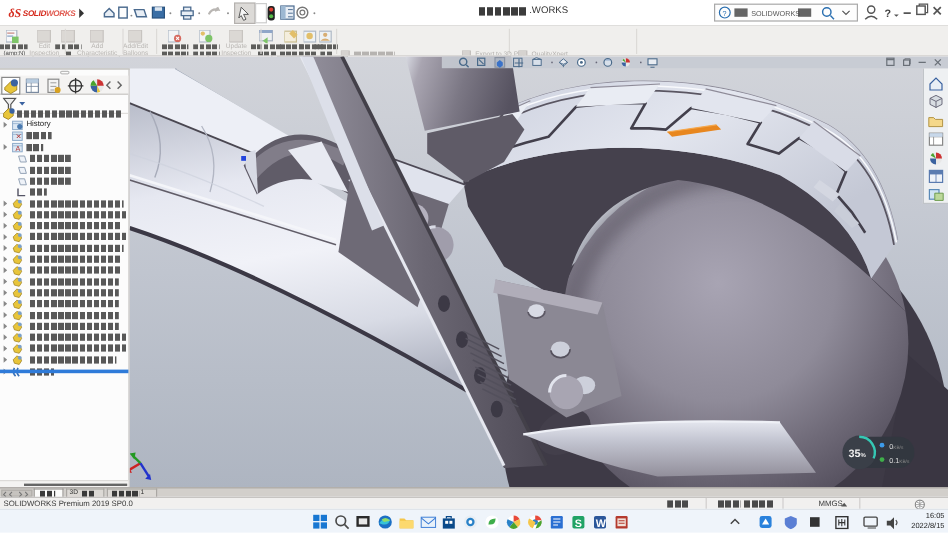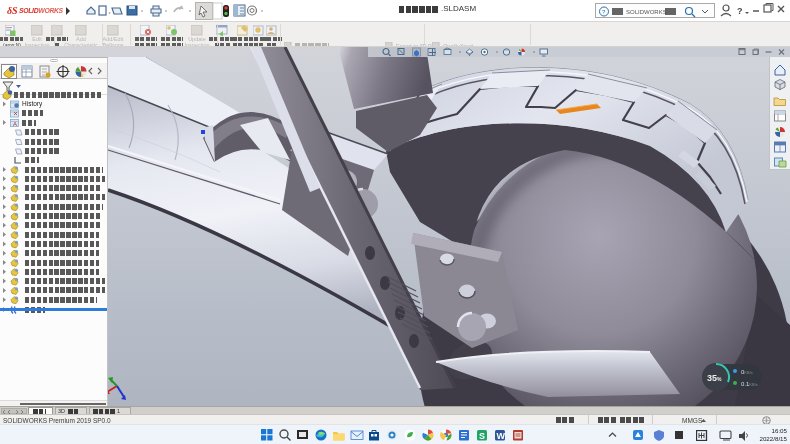--- a/index.html
+++ b/index.html
@@ -35,21 +35,21 @@
 <rect x="234" y="5" width="11" height="11" fill="#e8eef5" stroke="#4b6b8f"></rect>
       <rect x="234" y="5" width="4" height="11" fill="#9db8d2"></rect>
       <path d="M240,8 h4 M240,11 h4 M240,14 h4" stroke="#4b6b8f" stroke-width="0.8"></path>
 <circle cx="252" cy="10.5" r="4.5" fill="none" stroke="#777" stroke-width="1.2"></circle>
       <circle cx="252" cy="10.5" r="2" fill="none" stroke="#777"></circle>
 <circle cx="262" cy="11" r="0.8" fill="#888"></circle>
 </svg>
 <div class="ab" style="left:399px;top:6px">
       <span class="z" style="width:40px;height:7px"></span>
     </div>
-<div class="ab" style="left:441px;top:4px;font-size:8px;color:#333">.SLDASM</div>
+<div class="ab" style="left:441px;top:4px;font-size:8px;color:#333">.WORKS</div>
 <div class="ab" style="left:595px;top:3px;width:120px;height:15px;background:#fdfdfd;border:1px solid #a8a8a8">
  <svg width="118" height="13">
         <circle cx="8" cy="6.5" r="4.5" fill="none" stroke="#2a6fb0" stroke-width="1"></circle>
         <text x="6" y="9" font-size="6" fill="#2a6fb0">?</text>
  <rect x="16" y="3" width="11" height="7" fill="#4a4a4a" opacity="0.85"></rect>
  <text x="30" y="9" font-size="6" fill="#555">SOLIDWORKS</text>
  <rect x="69" y="3" width="11" height="7" fill="#4a4a4a" opacity="0.85"></rect>
  <circle cx="93" cy="6" r="3.5" fill="none" stroke="#2a6fb0" stroke-width="1.2"></circle>
         <path d="M96,9 l3,3" stroke="#2a6fb0" stroke-width="1.2"></path>
  <path d="M106,5 l3,3 3,-3" fill="none" stroke="#555" stroke-width="1"></path>

